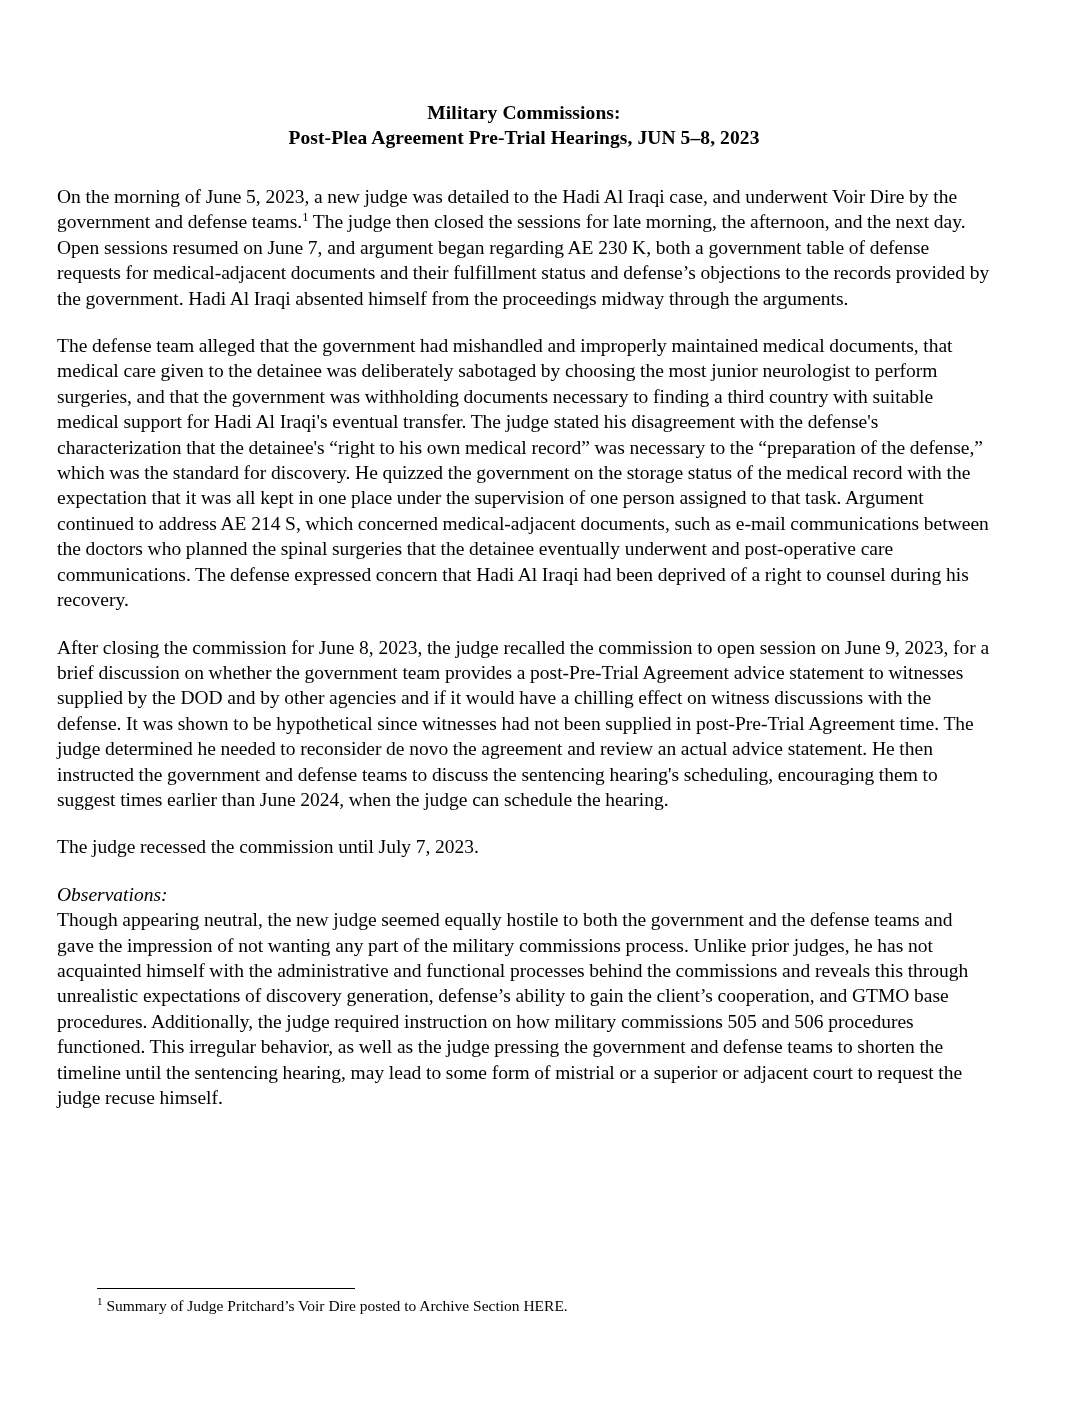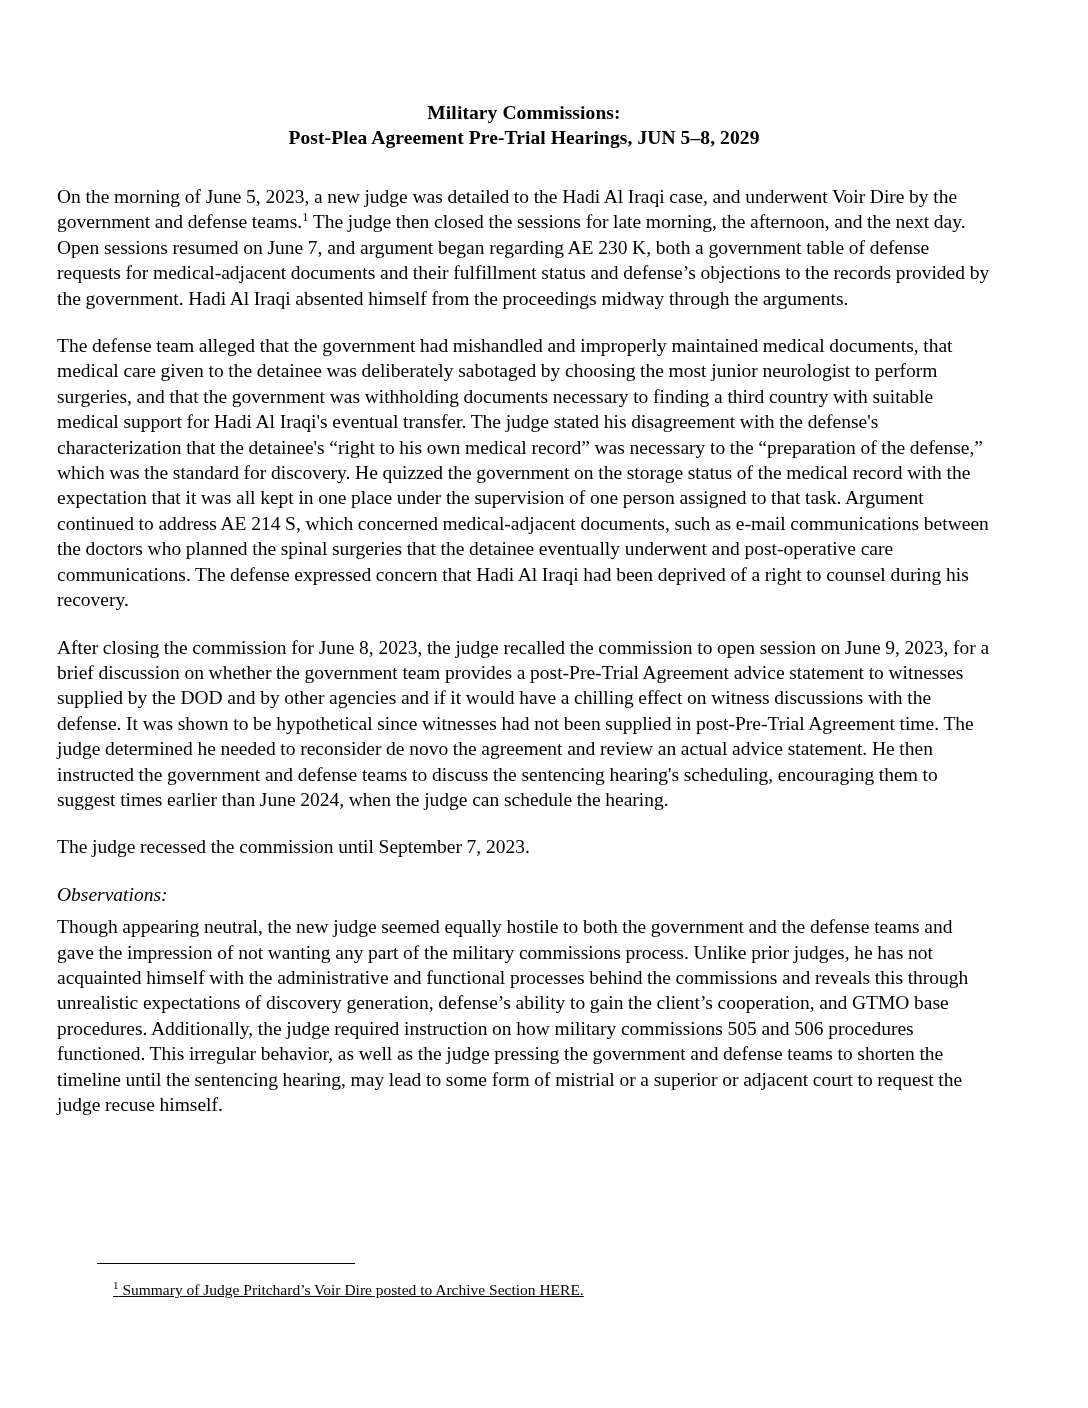--- a/index.html
+++ b/index.html
@@ -44,21 +44,21 @@
     hyphens: none;
     word-spacing: -0.2px;
   }
   .body-para.tight {
     margin-bottom: 0;
   }
   .obs-head {
     font-size: 19.5px;
     line-height: 25.4px;
     font-style: italic;
-    margin: 0 0 7px 0;
+    margin: 0 0 0 0;
     font-family: Liberation Serif, serif;
   }
   sup.fn-ref {
     font-size: 12.5px;
     vertical-align: super;
     line-height: 0;
   }
   .footnote-area {
     position: absolute;
     left: 97px;
@@ -67,46 +67,45 @@
   }
   .footnote-rule {
     width: 258px;
     height: 0;
     border-top: 1px solid #000;
     margin: 0 0 7px 0;
   }
   .footnote-text {
     font-size: 15.5px;
     line-height: 20px;
-    margin: 16px;
-    text-decoration: underline;
+    margin: 0;
   }
   .footnote-text sup {
     font-size: 11px;
     vertical-align: super;
     line-height: 0;
   }
 </style>
 </head>
 <body>
 
 <div class="page">
 
   <div class="doc-title">
     <span class="line">Military Commissions:</span>
-    <span class="line">Post-Plea Agreement Pre-Trial Hearings, JUN 5–8, 2029</span>
+    <span class="line">Post-Plea Agreement Pre-Trial Hearings, JUN 5–8, 2023</span>
   </div>
 
   <p class="body-para"><span>On the morning of June 5, 2023, a new judge was detailed to the Hadi Al Iraqi case, and underwent Voir Dire by the government and defense teams.</span><sup class="fn-ref">1</sup><span> The judge then closed the sessions for late morning, the afternoon, and the next day. Open sessions resumed on June 7, and argument began regarding AE 230 K, both a government table of defense requests for medical-adjacent documents and their fulfillment status and defense’s objections to the records provided by the government. Hadi Al Iraqi absented himself from the proceedings midway through the arguments.</span></p>
 
   <p class="body-para">The defense team alleged that the government had mishandled and improperly maintained medical documents, that medical care given to the detainee was deliberately sabotaged by choosing the most junior neurologist to perform surgeries, and that the government was withholding documents necessary to finding a third country with suitable medical support for Hadi Al Iraqi's eventual transfer. The judge stated his disagreement with the defense's characterization that the detainee's “right to his own medical record” was necessary to the “preparation of the defense,” which was the standard for discovery. He quizzed the government on the storage status of the medical record with the expectation that it was all kept in one place under the supervision of one person assigned to that task. Argument continued to address AE 214 S, which concerned medical-adjacent documents, such as e-mail communications between the doctors who planned the spinal surgeries that the detainee eventually underwent and post-operative care communications. The defense expressed concern that Hadi Al Iraqi had been deprived of a right to counsel during his recovery.</p>
 
   <p class="body-para">After closing the commission for June 8, 2023, the judge recalled the commission to open session on June 9, 2023, for a brief discussion on whether the government team provides a post-Pre-Trial Agreement advice statement to witnesses supplied by the DOD and by other agencies and if it would have a chilling effect on witness discussions with the defense. It was shown to be hypothetical since witnesses had not been supplied in post-Pre-Trial Agreement time. The judge determined he needed to reconsider de novo the agreement and review an actual advice statement. He then instructed the government and defense teams to discuss the sentencing hearing's scheduling, encouraging them to suggest times earlier than June 2024, when the judge can schedule the hearing.</p>
 
-  <p class="body-para">The judge recessed the commission until September 7, 2023.</p>
+  <p class="body-para">The judge recessed the commission until July 7, 2023.</p>
 
   <p class="obs-head">Observations:</p>
 
   <p class="body-para tight">Though appearing neutral, the new judge seemed equally hostile to both the government and the defense teams and gave the impression of not wanting any part of the military commissions process. Unlike prior judges, he has not acquainted himself with the administrative and functional processes behind the commissions and reveals this through unrealistic expectations of discovery generation, defense’s ability to gain the client’s cooperation, and GTMO base procedures. Additionally, the judge required instruction on how military commissions 505 and 506 procedures functioned. This irregular behavior, as well as the judge pressing the government and defense teams to shorten the timeline until the sentencing hearing, may lead to some form of mistrial or a superior or adjacent court to request the judge recuse himself.</p>
 
 </div>
 
 <div class="footnote-area">
   <div class="footnote-rule"></div>
   <p class="footnote-text"><sup>1</sup><span> Summary of Judge Pritchard’s Voir Dire posted to Archive Section HERE.</span></p>

